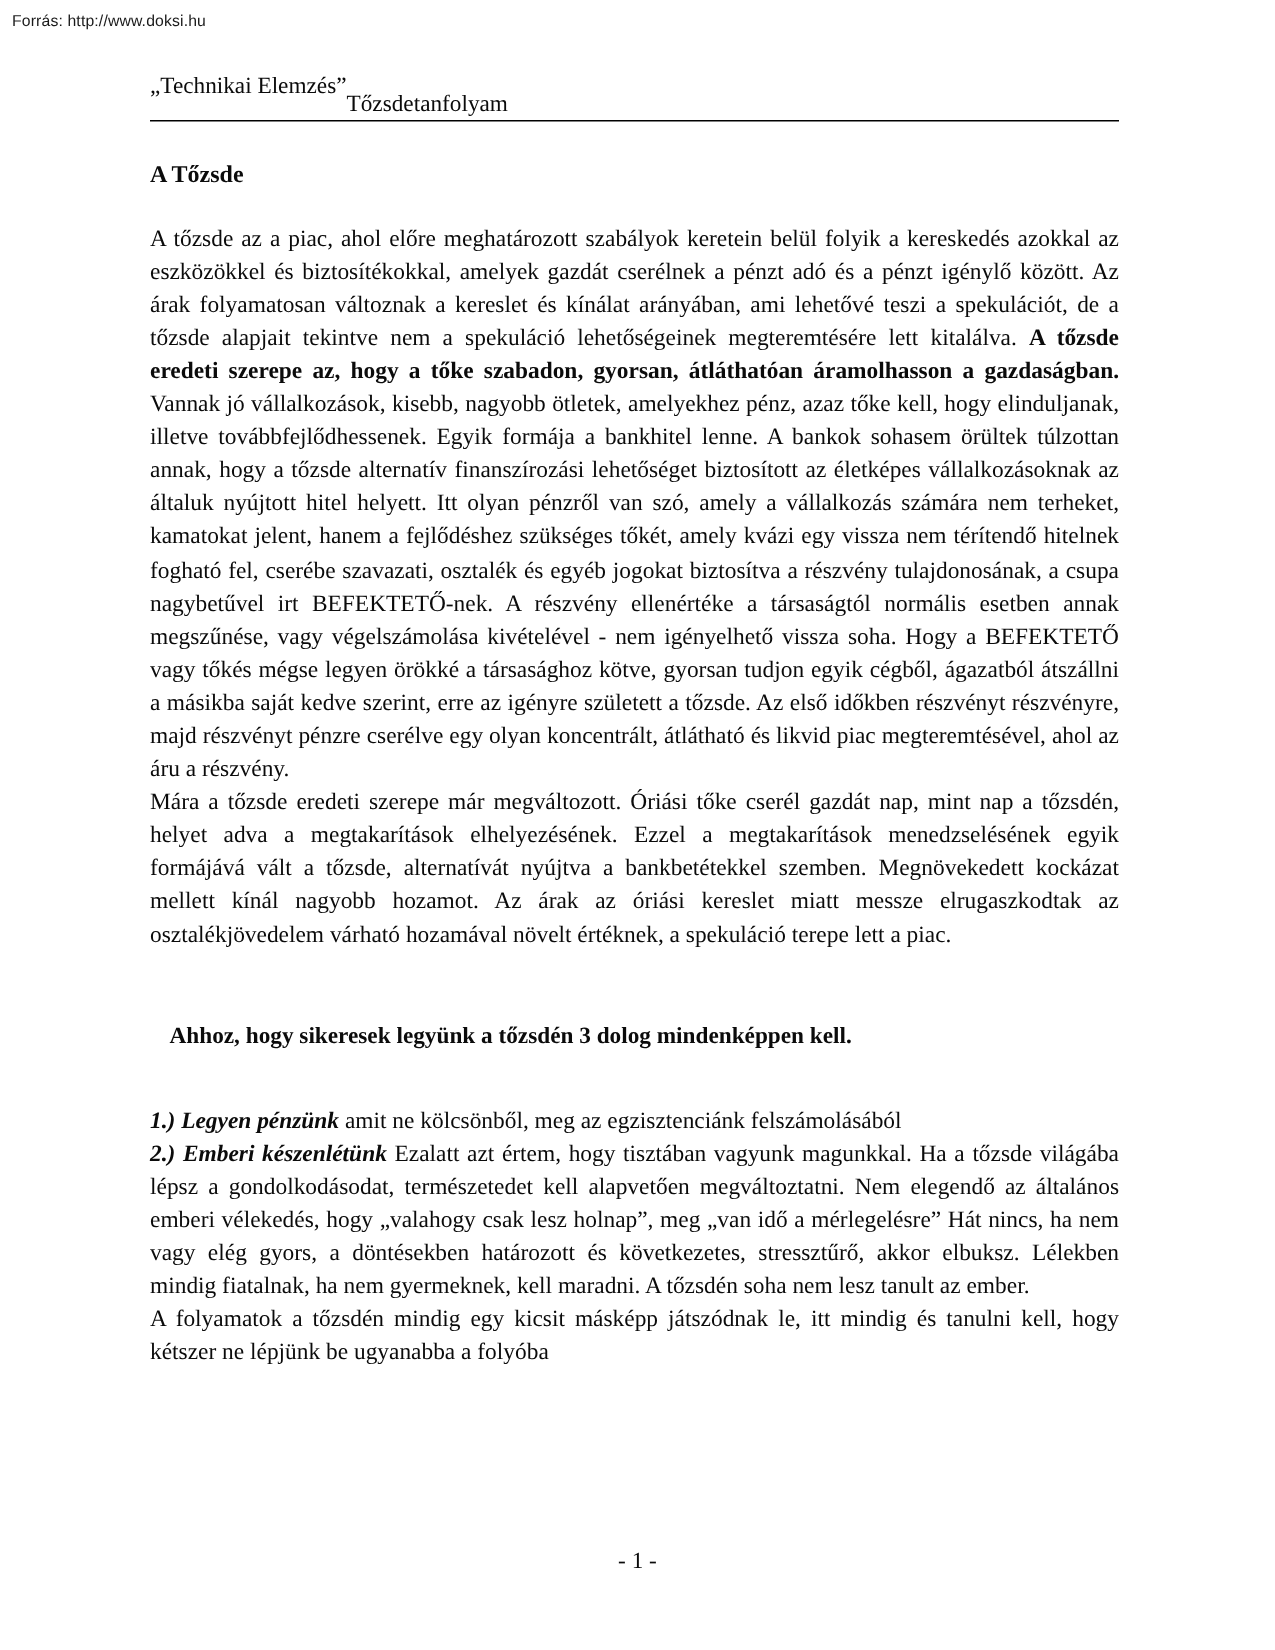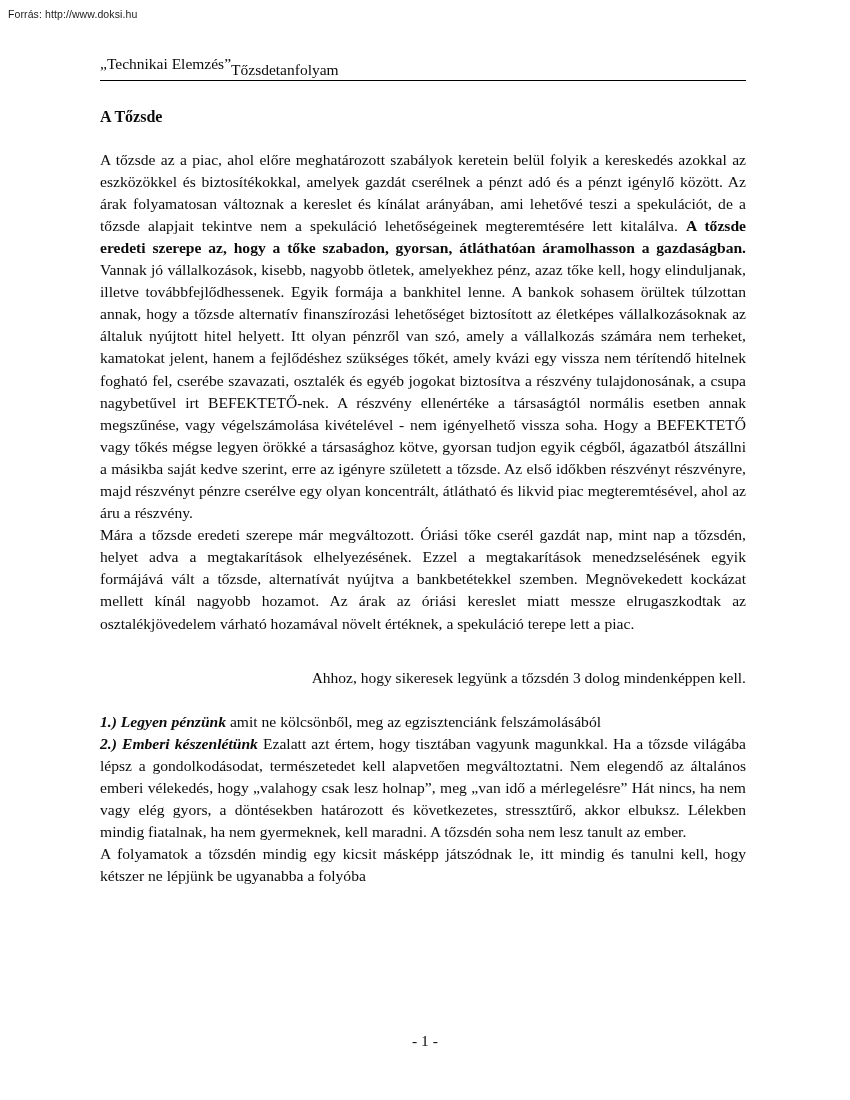--- a/index.html
+++ b/index.html
@@ -41,21 +41,21 @@
   .content {
     position: absolute;
     left: 100px;
     top: 48px;
     width: 646px;
   }
 
   
   .running-header {
     display: flex;
-    align-items: center;
+    align-items: flex-start;
     font-size: 15.5px;
     border-bottom: 1.3px solid #000;
     padding-bottom: 1px;
     margin-bottom: 0;
     line-height: 1.25;
   }
   .running-header .hdr-left {
     flex: 0 0 auto;
     text-decoration: none;
   }
@@ -73,24 +73,23 @@
   
   .doc-title {
     font-size: 16px;
     font-weight: bold;
     margin: 26px 0 0 0;
     line-height: 1.2;
   }
 
   .section-heading {
     font-size: 15.5px;
-    font-weight: normal;
-    margin: 0;
+    font-weight: bold;
+    margin: 13px;
     line-height: 1.35;
-    text-align: right;
   }
 
   
   .para {
     font-size: 15.6px;
     line-height: 22.1px;
     text-align: justify;
     text-justify: inter-word;
     margin: 0;
     hyphens: none;

